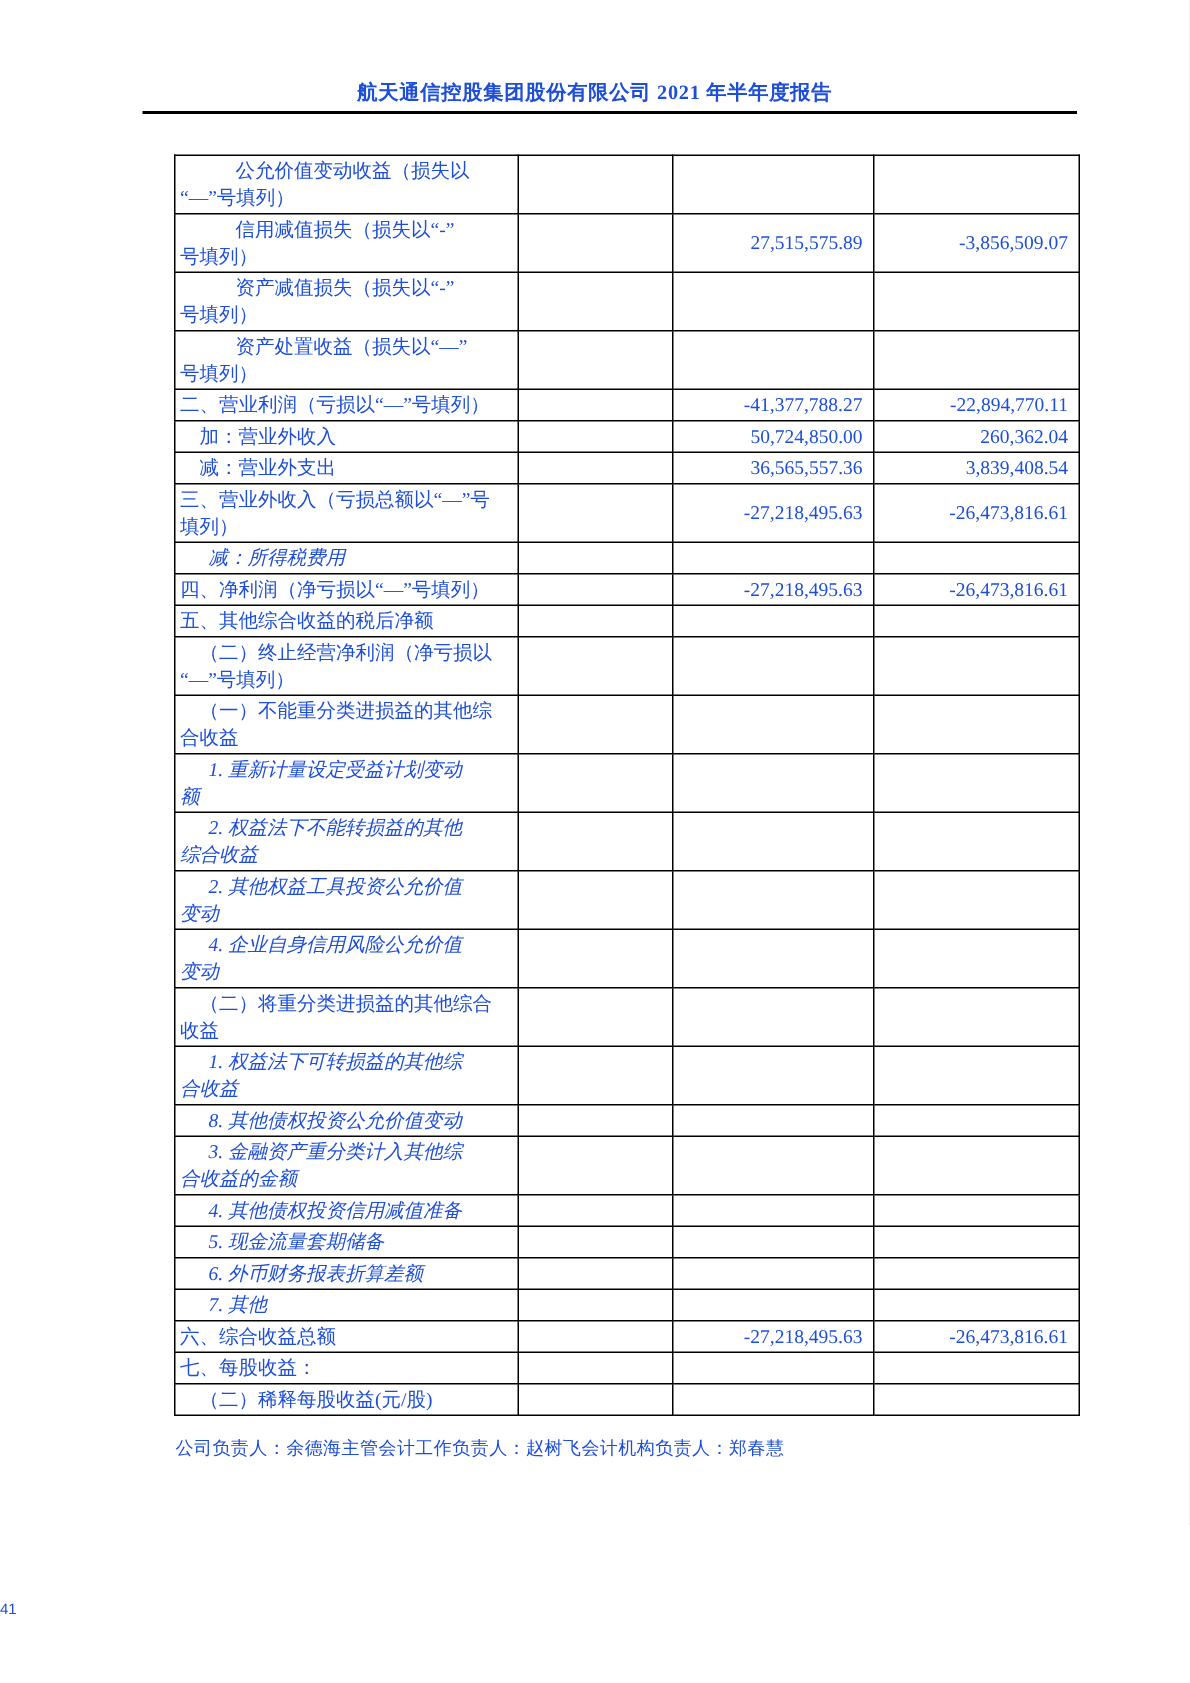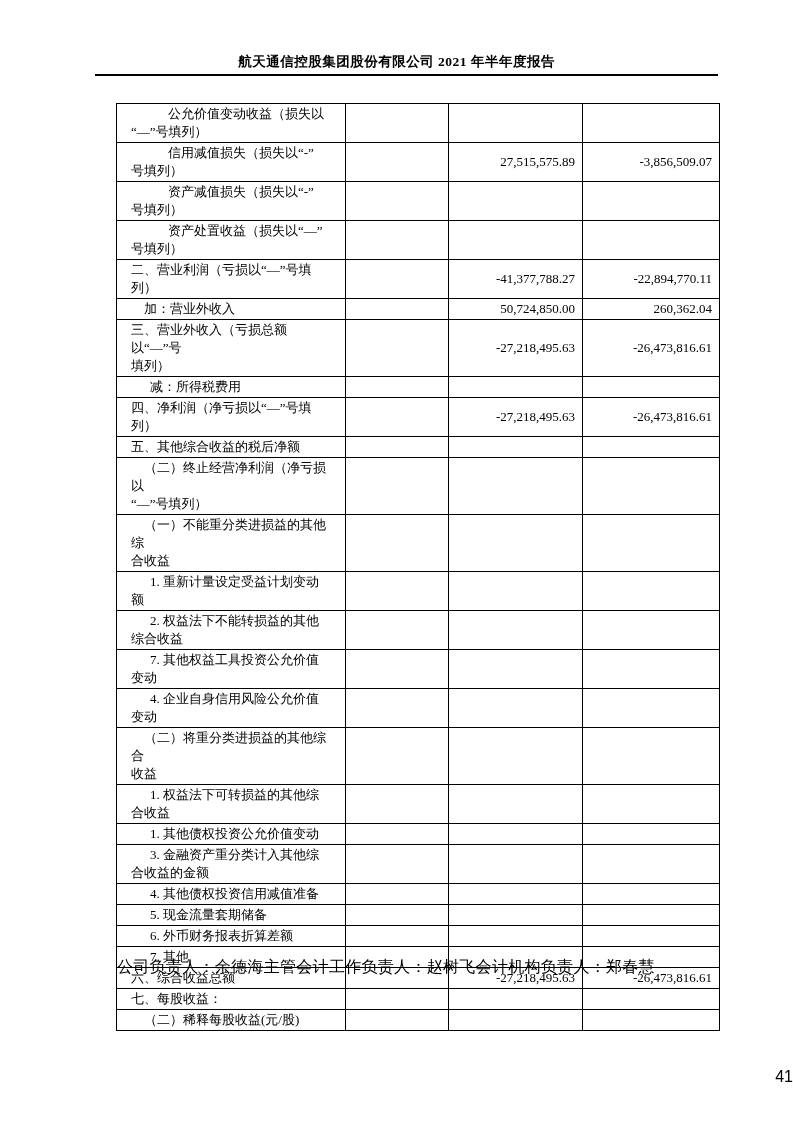--- a/index.html
+++ b/index.html
@@ -4,21 +4,21 @@
 <style>
   * { margin: 0; padding: 0; box-sizing: border-box; }
   html, body { background: #e8e8e8; }
   .page {
     position: relative;
     width: 793px;
     height: 1122px;
     margin: 0 auto;
     background: #ffffff;
     font-family: "Liberation Serif", "DejaVu Serif", serif;
-    color: #000000;
+    color: #1d4ed8;
     overflow: hidden;
   }
   .page-header-title {
     position: absolute;
     top: 53px;
     left: 0;
     width: 100%;
     text-align: center;
     font-size: 13.5px;
     font-weight: 600;
@@ -40,49 +40,49 @@
     border-collapse: collapse;
     table-layout: fixed;
   }
   table.statement td {
     border: 1px solid #000000;
     font-size: 13px;
     line-height: 18px;
     vertical-align: middle;
     overflow: hidden;
   }
-  td.label-cell { padding: 1px 14px; margin-left: 48px; }
+  td.label-cell { padding: 1px 3px; margin-left: 48px; }
   .label-text {
     display: block;
     white-space: pre-line;
     word-break: break-all;
   }
   td.num-cell {
     text-align: right;
     padding: 1px 7px 1px 2px;
     font-size: 13px;
   }
   .ind-0 { text-indent: 0; }
   .ind-1 { text-indent: 13px; }
-  .ind-2 { text-indent: 19px; }
+  .ind-2 { text-indent: 19px; font-style: italic; }
   .ind-3 { text-indent: 37px; }
   .signatories {
     position: absolute;
     top: 957px;
     left: 117px;
-    font-size: 16px;
+    font-size: 12px;
     letter-spacing: 0.3px;
   }
   .page-number {
     position: absolute;
     top: 1068px;
     left: 0;
     width: 100%;
-    text-align: right;
-    font-size: 16px;
+    text-align: left;
+    font-size: 10px;
     font-family: "Liberation Sans", sans-serif;
   }
 </style>
 </head>
 <body>
 
 <div class="page">
 
   <div class="page-header-title">航天通信控股集团股份有限公司 2021 年半年度报告</div>
 
@@ -143,20 +143,28 @@
         <tr>
     <td class="label-cell">
       <span class="label-text ind-1">加：营业外收入</span>
     </td>
     <td class="num-cell"></td>
     <td class="num-cell">50,724,850.00</td>
     <td class="num-cell">260,362.04</td>
   </tr>
         <tr>
     <td class="label-cell">
+      <span class="label-text ind-1">减：营业外支出</span>
+    </td>
+    <td class="num-cell"></td>
+    <td class="num-cell">36,565,557.36</td>
+    <td class="num-cell">3,839,408.54</td>
+  </tr>
+        <tr>
+    <td class="label-cell">
       <span class="label-text ind-0">三、营业外收入（亏损总额以“—”号
 填列）</span>
     </td>
     <td class="num-cell"></td>
     <td class="num-cell">-27,218,495.63</td>
     <td class="num-cell">-26,473,816.61</td>
   </tr>
         <tr>
     <td class="label-cell">
       <span class="label-text ind-2">减：所得税费用</span>
@@ -212,21 +220,21 @@
     <td class="label-cell">
       <span class="label-text ind-2">2. 权益法下不能转损益的其他
 综合收益</span>
     </td>
     <td class="num-cell"></td>
     <td class="num-cell"></td>
     <td class="num-cell"></td>
   </tr>
         <tr>
     <td class="label-cell">
-      <span class="label-text ind-2">7. 其他权益工具投资公允价值
+      <span class="label-text ind-2">2. 其他权益工具投资公允价值
 变动</span>
     </td>
     <td class="num-cell"></td>
     <td class="num-cell"></td>
     <td class="num-cell"></td>
   </tr>
         <tr>
     <td class="label-cell">
       <span class="label-text ind-2">4. 企业自身信用风险公允价值
 变动</span>
@@ -248,21 +256,21 @@
     <td class="label-cell">
       <span class="label-text ind-2">1. 权益法下可转损益的其他综
 合收益</span>
     </td>
     <td class="num-cell"></td>
     <td class="num-cell"></td>
     <td class="num-cell"></td>
   </tr>
         <tr>
     <td class="label-cell">
-      <span class="label-text ind-2">1. 其他债权投资公允价值变动</span>
+      <span class="label-text ind-2">8. 其他债权投资公允价值变动</span>
     </td>
     <td class="num-cell"></td>
     <td class="num-cell"></td>
     <td class="num-cell"></td>
   </tr>
         <tr>
     <td class="label-cell">
       <span class="label-text ind-2">3. 金融资产重分类计入其他综
 合收益的金额</span>
     </td>

